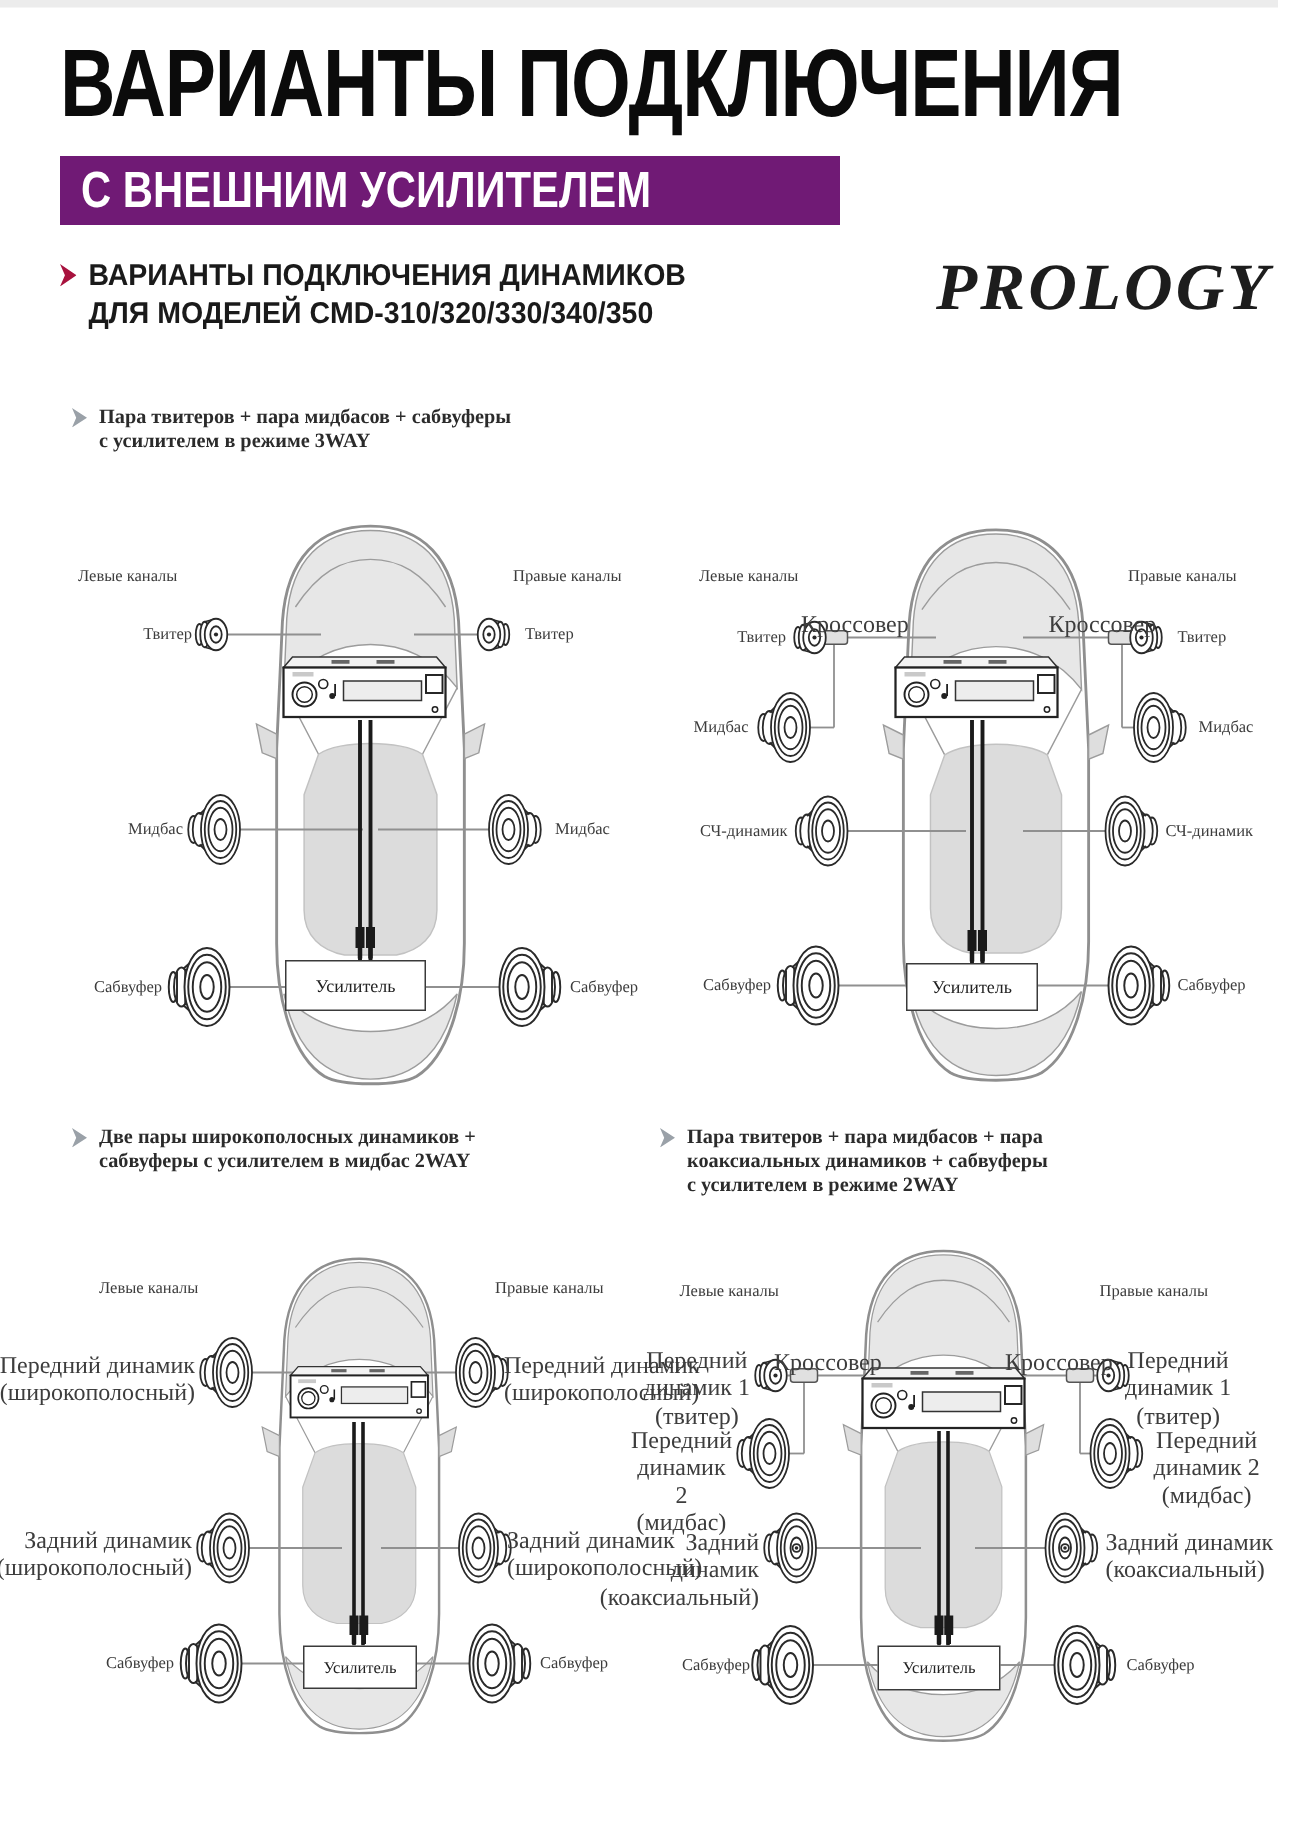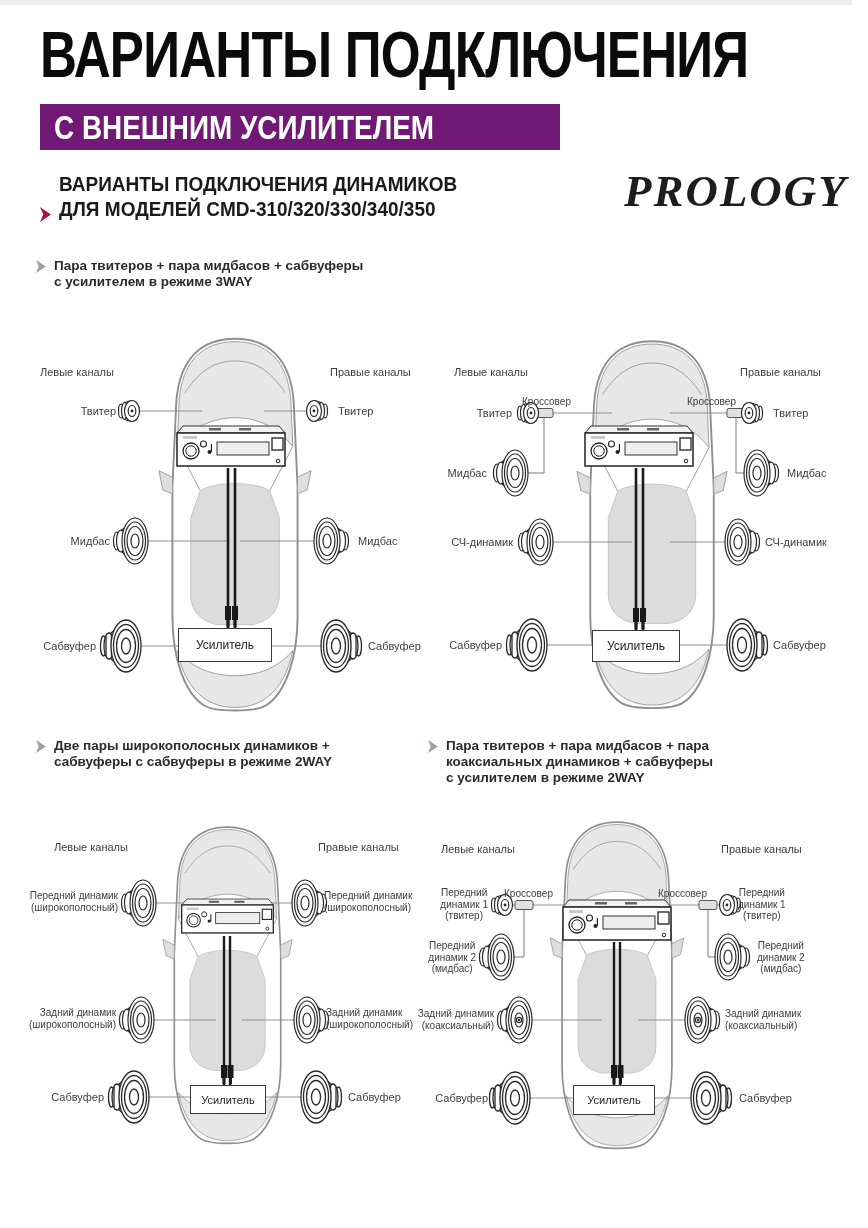--- a/index.html
+++ b/index.html
@@ -6,40 +6,40 @@
   #page{position:relative;width:852px;height:1228px;background:#fff;overflow:hidden;
         font-family:"Liberation Sans",sans-serif;color:#2e2e2e;}
   .toprule{position:absolute;left:0;top:0;width:868px;height:5px;background:#ececec;}
 
   
   .h1{position:absolute;left:40px;top:22px;font-size:64px;font-weight:bold;color:#0b0b0b;
       letter-spacing:-1px;white-space:nowrap;transform:scaleX(.8);transform-origin:0 0;line-height:1.05;}
   .banner{position:absolute;left:40px;top:104px;width:520px;height:46px;background:#701a75;}
   .banner span{display:inline-block;margin-left:14px;font-size:34px;font-weight:bold;color:#fff;
       line-height:46px;white-space:nowrap;transform:scaleX(.82);transform-origin:0 0;}
-  .sect{position:absolute;left:40px;top:172px;display:flex;align-items:flex-end;}
+  .sect{position:absolute;left:40px;top:172px;display:flex;align-items:flex-start;}
   .chev-red{width:11px;height:15px;margin-top:4px;clip-path:polygon(0 0,100% 50%,0 100%,30% 50%);
       background:#A8123E;flex:none;}
   .sect p{margin:0 0 0 8px;font-size:20px;font-weight:bold;color:#1a1a1a;line-height:1.25;
       white-space:pre-line;transform:scaleX(.95);transform-origin:0 0;}
   .brand{position:absolute;left:624px;top:166px;font-family:"Liberation Serif",serif;
       font-style:italic;font-weight:bold;font-size:44px;color:#1d1d1d;letter-spacing:2px;
       transform:scaleX(1.02);transform-origin:0 0;}
 
   
-  .quad{position:absolute;width:424px;height:482px;margin:0;}
+  .quad{position:absolute;width:424px;height:482px;margin:12px;font-family:Liberation Serif, serif;}
   .qtitle{position:absolute;left:12px;top:2px;display:flex;align-items:flex-start;}
   .chev-grey{width:10px;height:13px;margin-top:2px;clip-path:polygon(0 0,100% 50%,0 100%,28% 50%);
       background:#9aa1a8;flex:none;}
   .qtitle p{margin:0 0 0 8px;font-size:13.5px;font-weight:bold;color:#2b2b2b;line-height:1.2;
       white-space:pre-line;}
   .dsvg{position:absolute;left:0;top:0;}
   .lbl{position:absolute;font-size:11px;color:#3d3d3d;line-height:1.15;white-space:pre-line;}
   .lbl.r{text-align:right;}
-  .lbl.sm{font-size:10px;}
+  .lbl.sm{font-size:16px;}
   .amp{position:absolute;background:#fff;border:1.3px solid #3a3a3a;display:flex;
       align-items:center;justify-content:center;font-size:12px;color:#222;}
 </style>
 </head>
 <body>
 
 <svg style="position:absolute;width:0;height:0" aria-hidden="true">
   <defs>
     <symbol id="car" viewBox="0 0 160 400">
       <path d="M80,6 C116,6 138,28 141,72 L145,160 L145,295 C145,336 133,374 112,387 C100,394 60,394 48,387 C27,374 15,336 15,295 L15,160 L19,72 C22,28 44,6 80,6 Z" fill="#ffffff" stroke="#8f8f8f" stroke-width="2"></path>
@@ -261,21 +261,21 @@
       <use href="#speaker" width="40" height="56" transform="translate(94,139)"></use>
       <use href="#speaker" width="40" height="56" transform="translate(306,139) scale(-1,1)"></use>
       <use href="#speaker" width="40" height="56" transform="translate(92,256)"></use>
       <use href="#speaker" width="40" height="56" transform="translate(308,256) scale(-1,1)"></use>
       <use href="#subwoofer" width="46" height="64" transform="translate(81,329)"></use>
       <use href="#subwoofer" width="46" height="64" transform="translate(321,329) scale(-1,1)"></use>
     </svg>
     <div class="qtitle">
       <span class="chev-grey"></span>
       <p>Две пары широкополосных динамиков +
-сабвуферы с сабвуферы в режиме 2WAY</p>
+сабвуферы с усилителем в мидбас 2WAY</p>
     </div>
     <div class="lbl" style="left:30px;top:105px">Левые каналы</div>
     <div class="lbl" style="left:294px;top:105px">Правые каналы</div>
     <div class="lbl r sm" style="right:330px;top:154px">Передний динамик
 (широкополосный)</div>
     <div class="lbl sm" style="left:300px;top:154px">Передний динамик
 (широкополосный)</div>
     <div class="lbl r sm" style="right:332px;top:271px">Задний динамик
 (широкополосный)</div>
     <div class="lbl sm" style="left:302px;top:271px">Задний динамик

